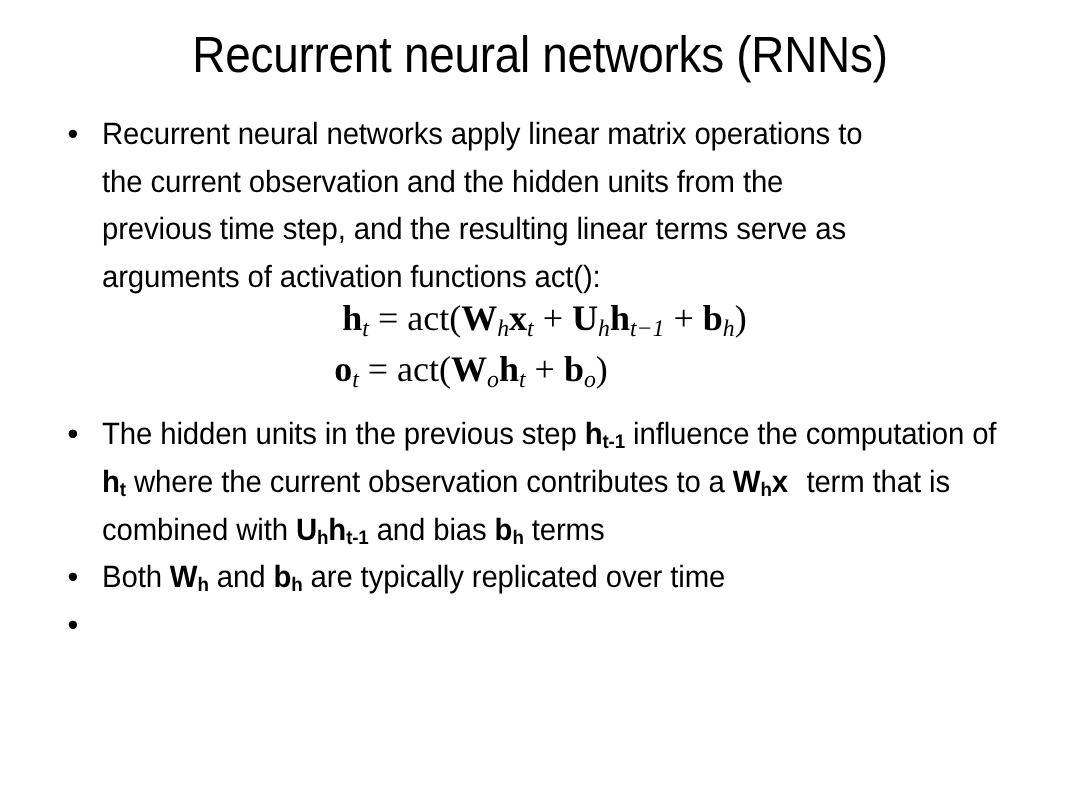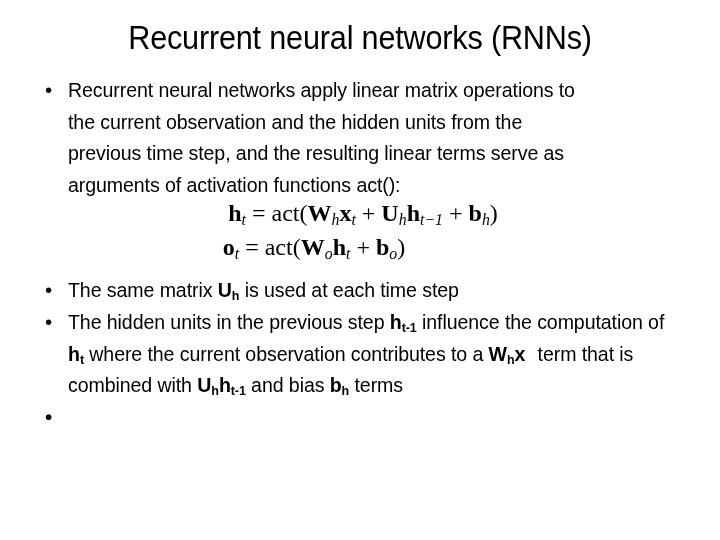--- a/index.html
+++ b/index.html
@@ -133,30 +133,30 @@
 
     <li class="bullet-item">
       <span class="marker">•</span>
       <span class="bullet-text"><span class="bullet-inner"><span>Recurrent neural networks apply linear matrix operations to</span><br><span>the current observation and the hidden units from the</span><br><span>previous time step, and the resulting linear terms serve as</span><br><span>arguments of activation functions act():</span></span></span>
     </li>
 
     <li style="height:74px;list-style:none;"></li>
 
     <li class="bullet-item">
       <span class="marker">•</span>
-      <span class="bullet-text"><span class="bullet-inner"><span>The same matrix </span><span class="mvar"><span>U</span><sub>h</sub></span><span> is used at each time step</span></span></span>
     </li>
 
     <li class="bullet-item">
       <span class="marker">•</span>
       <span class="bullet-text"><span class="bullet-inner"><span>The hidden units in the previous step </span><span class="mvar"><span>h</span><sub>t-1</sub></span><span> influence the computation of </span><span class="mvar"><span>h</span><sub>t</sub></span><span> where the current observation contributes to a </span><span class="mvar"><span>W</span><sub>h</sub></span><span class="mvar"><span>x</span></span><span class="nbsp-gap">&nbsp;</span><span>term that is combined with </span><span class="mvar"><span>U</span><sub>h</sub></span><span class="mvar"><span>h</span><sub>t-1</sub></span><span> and bias </span><span class="mvar"><span>b</span><sub>h</sub></span><span> terms</span></span></span>
     </li>
 
     <li class="bullet-item">
       <span class="marker">•</span>
+      <span class="bullet-text"><span class="bullet-inner"><span>Both </span><span class="mvar"><span>W</span><sub>h</sub></span><span> and </span><span class="mvar"><span>b</span><sub>h</sub></span><span> are typically replicated over time</span></span></span>
     </li>
 
     <li class="bullet-item">
       <span class="marker">•</span>
     </li>
 
   </ul>
 
   <div class="equation-block">
 

